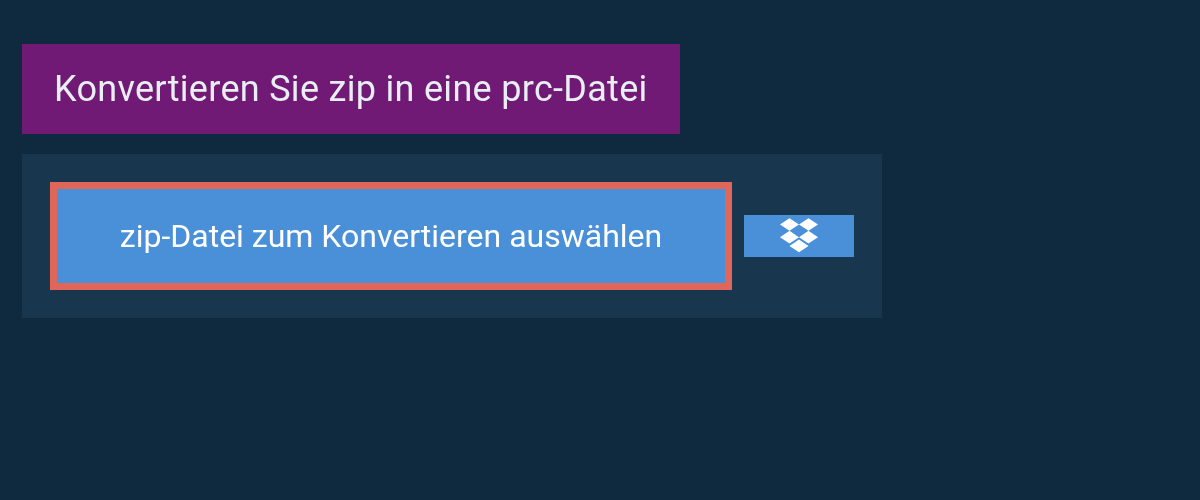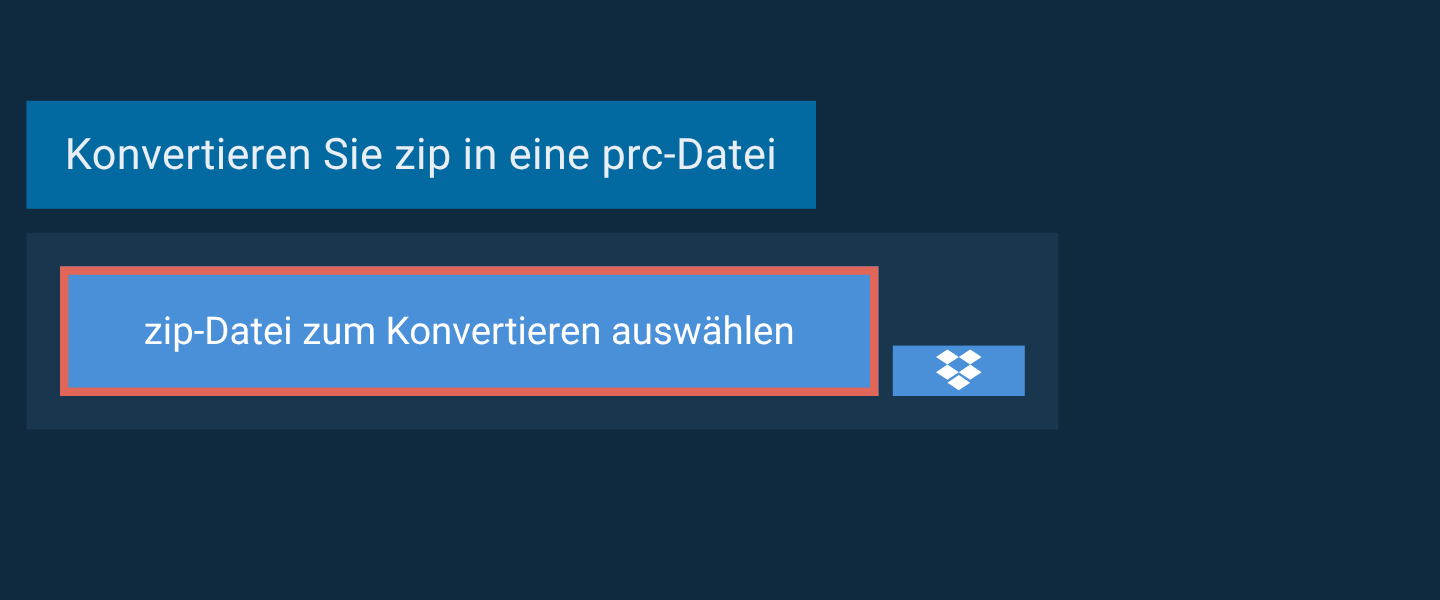--- a/index.html
+++ b/index.html
@@ -10,43 +10,43 @@
     
     body {
       width: 1200px;
       height: 500px;
       background-color: #0f2a3f;
       font-family: -apple-system, BlinkMacSystemFont, "Segoe UI", Roboto, Helvetica, Arial, sans-serif;
       overflow: hidden;
     }
     
     .header-bar {
-      background-color: #0369a1;
+      background-color: #701a75;
       padding: 24px 32px;
       display: inline-block;
-      margin-top: 84px;
+      margin-top: 44px;
       margin-left: 22px;
     }
     
     .header-title {
       color: #e8eef3;
       font-size: 36px;
       font-weight: 400;
       letter-spacing: 0.3px;
     }
     
     .upload-panel {
       background-color: #19364f;
       margin-left: 22px;
       margin-top: 20px;
       padding: 28px 28px;
       width: 860px;
       display: flex;
       gap: 12px;
-      align-items: flex-end;
+      align-items: center;
     }
     
     .select-file-button {
       background-color: #4a90d9;
       border: 7px solid #e06659;
       color: #ffffff;
       font-size: 32px;
       font-weight: 400;
       padding: 28px 40px;
       flex: 1;

